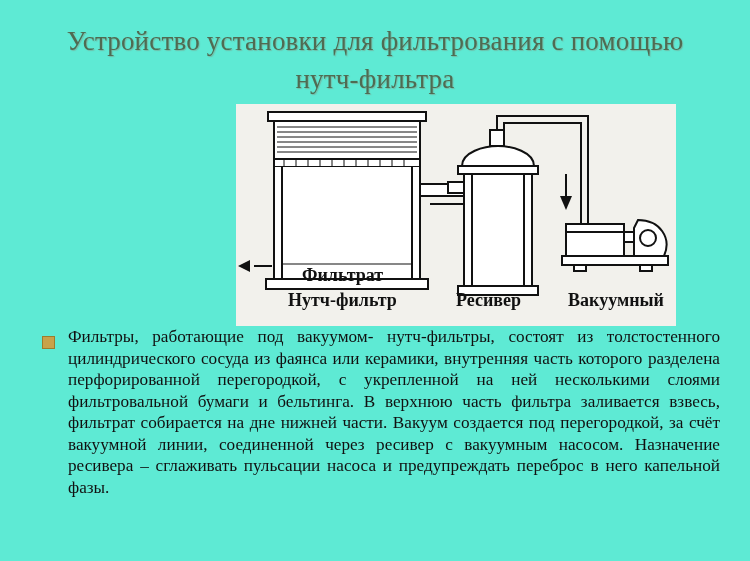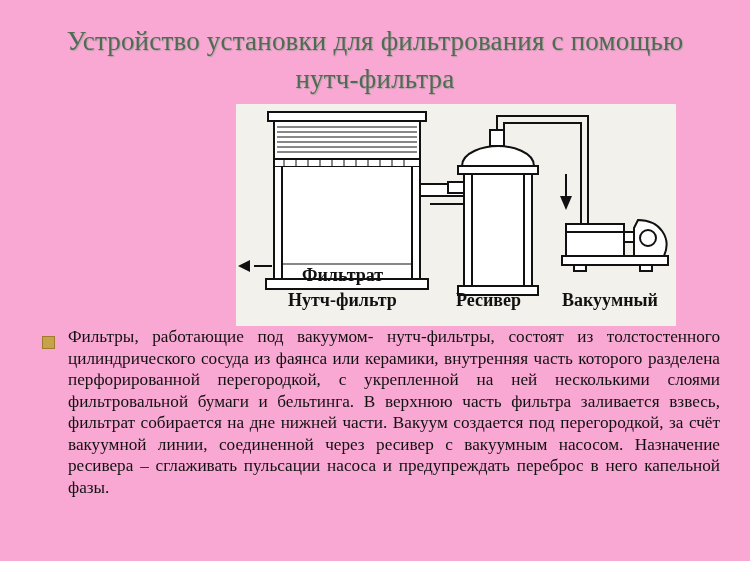--- a/index.html
+++ b/index.html
@@ -10,21 +10,21 @@
     width: 750px;
     height: 561px;
     background: #ffffff;
     font-family: "Liberation Serif", serif;
     overflow: hidden;
   }
   .slide {
     position: relative;
     width: 750px;
     height: 561px;
-    background: #f9a8d4;
+    background: #5eead4;
   }
 
   
   .title {
     position: absolute;
     left: 60px;
     top: 22px;
     width: 630px;
     text-align: center;
     font-family: "Liberation Serif", serif;
@@ -50,21 +50,21 @@
     position: absolute;
     font-family: "Liberation Serif", serif;
     font-weight: bold;
     font-size: 18px;
     color: #111111;
     white-space: nowrap;
   }
   .lbl-filtrat { left: 302px; top: 265px; }
   .lbl-nutch   { left: 288px; top: 290px; }
   .lbl-resiver { left: 456px; top: 290px; }
-  .lbl-pump    { left: 562px; top: 290px; width: 108px; }
+  .lbl-pump    { left: 562px; top: 290px; text-align: center; width: 108px; }
   .lbl-pump span { display: block; }
 
   
   .body-block {
     position: absolute;
     left: 36px;
     top: 326px;
     width: 684px;
   }
   .bullet {

